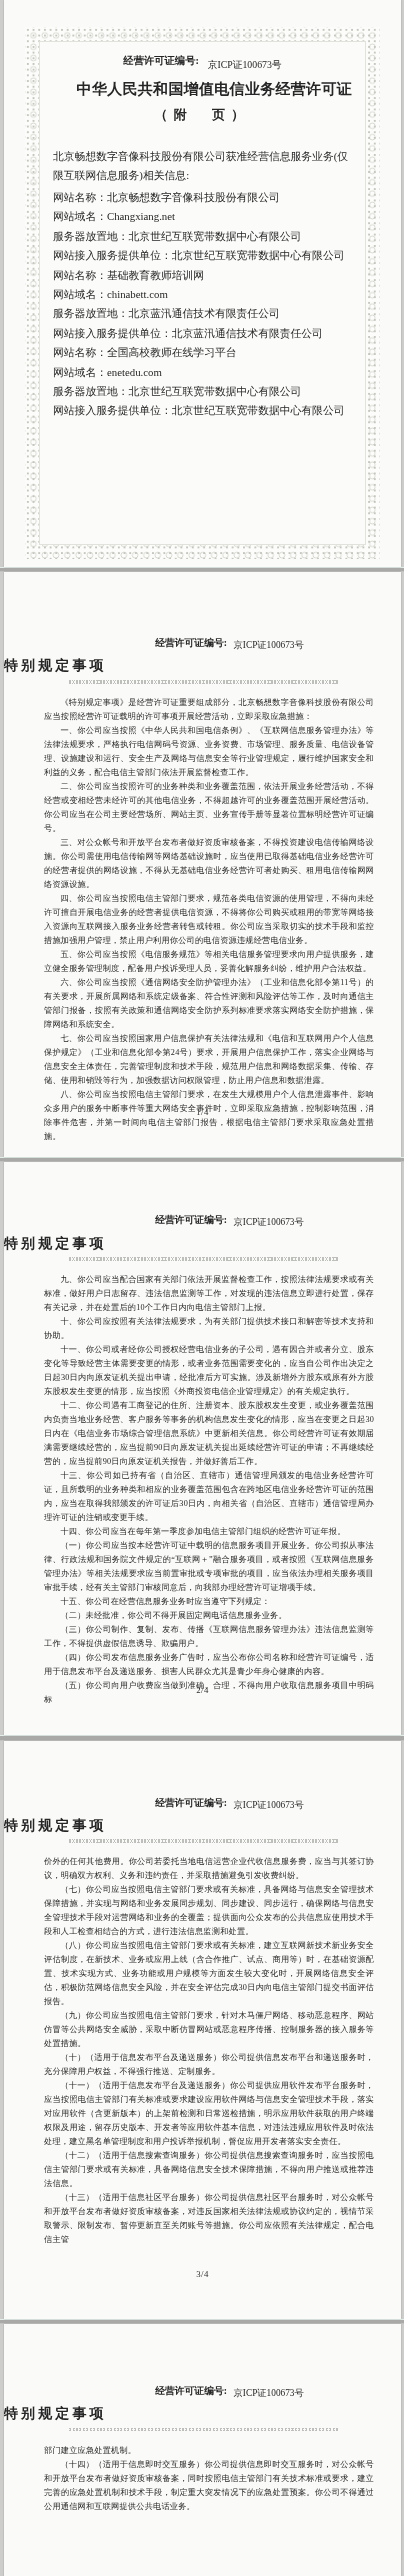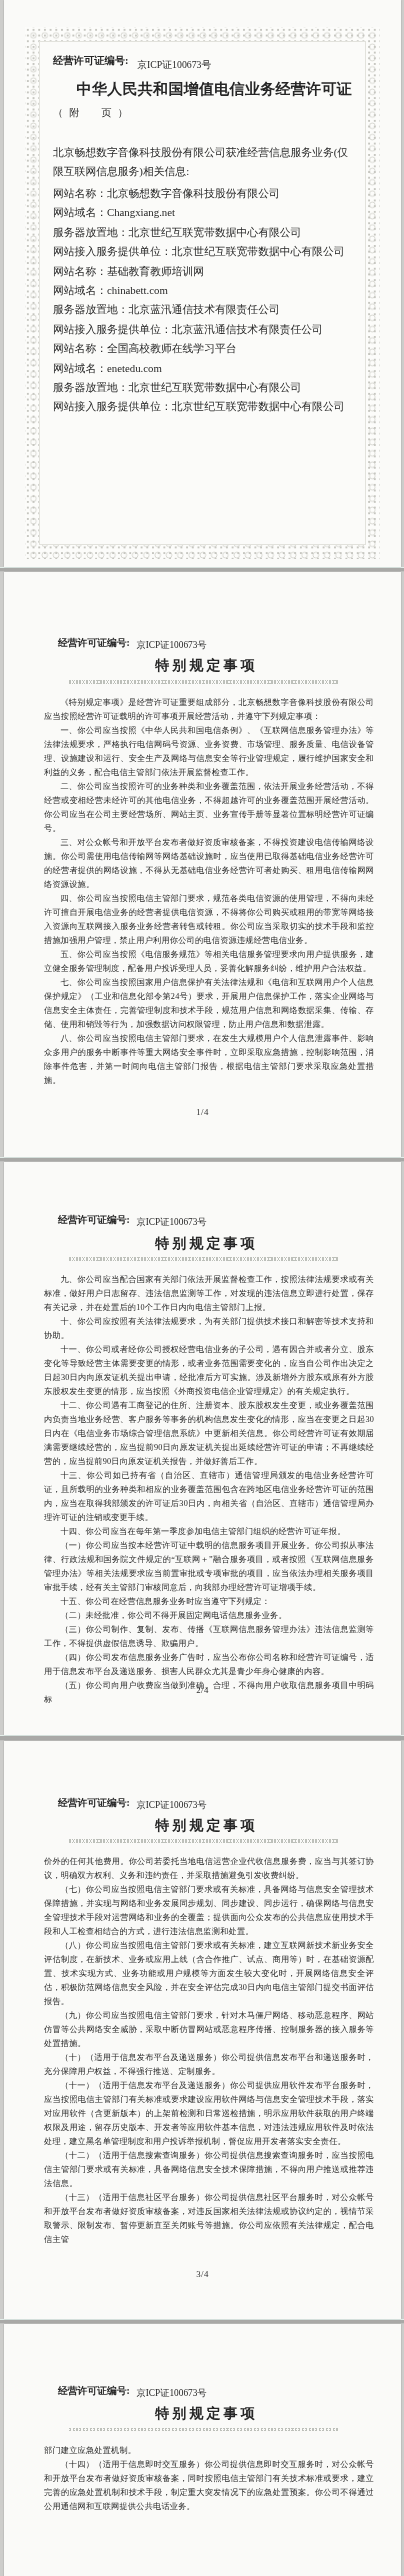--- a/index.html
+++ b/index.html
@@ -29,41 +29,41 @@
     background-image:
       radial-gradient(circle,#c6c6c0 0.7px,rgba(0,0,0,0) 0.8px),
       radial-gradient(circle,rgba(0,0,0,0) 2.3px,#d4d4ce 2.5px,#d4d4ce 3.2px,rgba(0,0,0,0) 3.4px);
     background-size:5.7px 5.7px,11.3px 11.3px;
     background-position:0 0,2.8px 2.8px;
   }
   .frame-inner{
     background:#fbfbf9;height:100%;box-sizing:border-box;
     padding:12.4px 13.4px;border:0.5px solid #e2e2dc;
   }
-  .lic-row{font-size:10.3px;white-space:nowrap;}
+  .lic-row{font-size:10.3px;white-space:nowrap;text-align:center;}
   .lic-label{font-weight:bold;}
   .lic-no{font-size:9.8px;margin-left:6.2px;position:relative;top:3.6px;}
   .cert-title{
     font-size:15px;font-weight:bold;text-align:right;
     margin:11.3px 0 0;letter-spacing:0.3px;
   }
   .cert-subtitle{
-    font-size:10px;font-weight:normal;text-align:left;
+    font-size:13px;font-weight:bold;text-align:center;
     margin-top:7.2px;letter-spacing:6.2px;
   }
   .cert-intro{font-size:10.8px;line-height:19px;margin:23px 0 2.1px;}
   .entry{font-size:10.8px;line-height:14.4px;margin-top:5px;}
 
   
   .sp{box-sizing:border-box;}
   .sp .lic-row{margin-left:54px;font-size:9.8px;}
   .sp .lic-no{font-size:9.3px;top:2.1px;margin-left:4.1px;}
   .sp-title{
-    font-size:14px;font-weight:bold;text-align:center;
-    letter-spacing:3.1px;margin:7.2px 0 0;padding-left:8px;
+    font-size:14px;font-weight:bold;
+    letter-spacing:3.1px;margin:7.2px 0 0;
   }
   .zigzag{
     width:270px;height:3.6px;margin:4.6px auto 0;
     background:
       repeating-linear-gradient(115deg,rgba(0,0,0,0) 0 2.1px,#a9ada6 2.1px 3.1px),
       repeating-linear-gradient(65deg,rgba(0,0,0,0) 0 2.1px,#a9ada6 2.1px 3.1px);
     opacity:.75;
   }
   .sp .body{margin-top:12.4px;padding:0 27px 0 40px;}
   .sp .body p{
@@ -112,26 +112,27 @@
   <div class="gap"></div>
 
   <section class="page sp" style="height:585px;padding-top:65px;">
     <div class="lic-row">
       <span class="lic-label">经营许可证编号:</span>
       <span class="lic-no">京ICP证100673号</span>
     </div>
     <div class="sp-title">特别规定事项</div>
     <div class="zigzag"></div>
     <div class="body">
-      <p>《特别规定事项》是经营许可证重要组成部分，北京畅想数字音像科技股份有限公司应当按照经营许可证载明的许可事项开展经营活动，并遵守下列规定事项：</p>
+      <p>《特别规定事项》是经营许可证重要组成部分，北京畅想数字音像科技股份有限公司应当按照经营许可证载明的许可事项开展经营活动，立即采取应急措施：</p>
       <p>一、你公司应当按照《中华人民共和国电信条例》、《互联网信息服务管理办法》等法律法规要求，严格执行电信网码号资源、业务资费、市场管理、服务质量、电信设备管理、设施建设和运行、安全生产及网络与信息安全等行业管理规定，履行维护国家安全和利益的义务，配合电信主管部门依法开展监督检查工作。</p>
       <p>二、你公司应当按照许可的业务种类和业务覆盖范围，依法开展业务经营活动，不得经营或变相经营未经许可的其他电信业务，不得超越许可的业务覆盖范围开展经营活动。你公司应当在公司主要经营场所、网站主页、业务宣传手册等显著位置标明经营许可证编号。</p>
       <p>三、对公众帐号和开放平台发布者做好资质审核备案，不得投资建设电信传输网络设施。你公司需使用电信传输网等网络基础设施时，应当使用已取得基础电信业务经营许可的经营者提供的网络设施，不得从无基础电信业务经营许可者处购买、租用电信传输网网络资源设施。</p>
       <p>四、你公司应当按照电信主管部门要求，规范各类电信资源的使用管理，不得向未经许可擅自开展电信业务的经营者提供电信资源，不得将你公司购买或租用的带宽等网络接入资源向互联网接入服务业务经营者转售或转租。你公司应当采取切实的技术手段和监控措施加强用户管理，禁止用户利用你公司的电信资源违规经营电信业务。</p>
       <p>五、你公司应当按照《电信服务规范》等相关电信服务管理要求向用户提供服务，建立健全服务管理制度，配备用户投诉受理人员，妥善化解服务纠纷，维护用户合法权益。</p>
+      <p>六、你公司应当按照《通信网络安全防护管理办法》（工业和信息化部令第11号）的有关要求，开展所属网络和系统定级备案、符合性评测和风险评估等工作，及时向通信主管部门报备，按照有关政策和通信网络安全防护系列标准要求落实网络安全防护措施，保障网络和系统安全。</p>
       <p>七、你公司应当按照国家用户信息保护有关法律法规和《电信和互联网用户个人信息保护规定》（工业和信息化部令第24号）要求，开展用户信息保护工作，落实企业网络与信息安全主体责任，完善管理制度和技术手段，规范用户信息和网络数据采集、传输、存储、使用和销毁等行为，加强数据访问权限管理，防止用户信息和数据泄露。</p>
       <p>八、你公司应当按照电信主管部门要求，在发生大规模用户个人信息泄露事件、影响众多用户的服务中断事件等重大网络安全事件时，立即采取应急措施，控制影响范围，消除事件危害，并第一时间向电信主管部门报告，根据电信主管部门要求采取应急处置措施。</p>
     </div>
     <div class="page-no">1/4</div>
   </section>
 
   <div class="gap"></div>
 
   <section class="page sp" style="height:573px;padding-top:52px;">
     <div class="lic-row">

